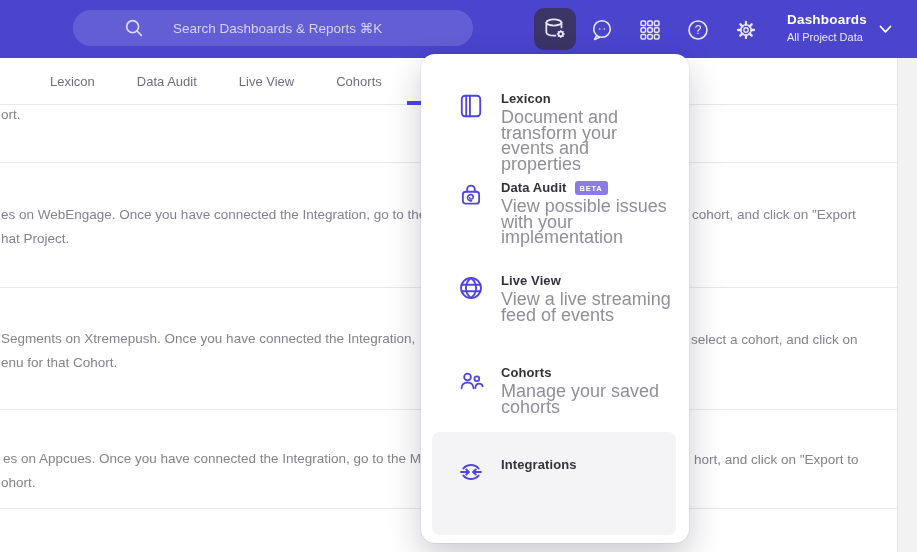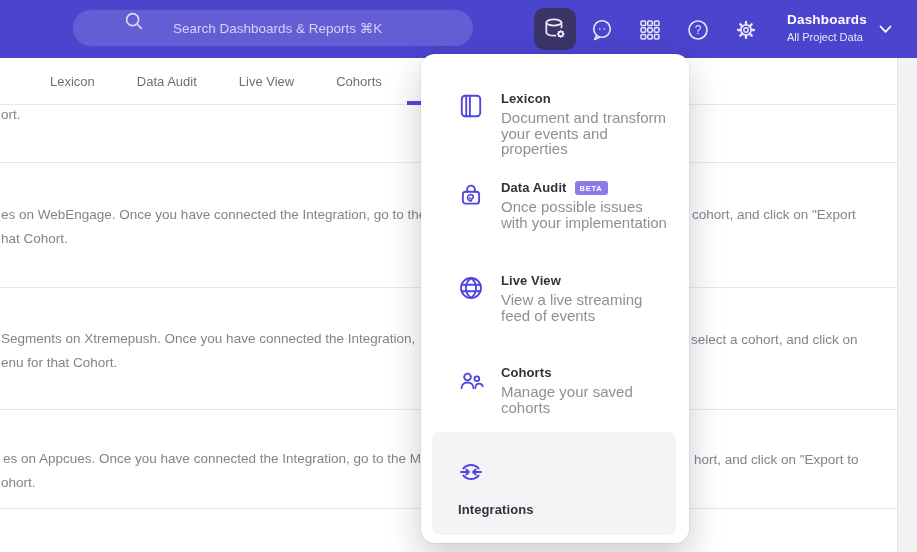--- a/index.html
+++ b/index.html
@@ -2,21 +2,21 @@
 <html><head>
 <meta charset="utf-8">
 <style>
   * { margin:0; padding:0; box-sizing:border-box; }
   html,body { width:917px; height:552px; overflow:hidden; }
   body { font-family:"Liberation Sans", sans-serif; position:relative; background:#ffffff; }
 
   
   .topbar { position:absolute; left:0; top:0; width:917px; height:58px; background:#4b44cd; z-index:10; }
   .searchbox { position:absolute; left:73px; top:10px; width:400px; height:36px; border-radius:18px;
-    background:rgba(255,255,255,0.14); display:flex; justify-content:center; gap:28px; cursor:pointer; }
+    background:rgba(255,255,255,0.14); display:flex; align-items:center; justify-content:center; gap:28px; cursor:pointer; }
   .searchbox input { background:transparent; border:none; outline:none; color:#dcdaf6; font-size:13.5px;
     font-family:"Liberation Sans", sans-serif; width:250px; }
   .searchbox input::placeholder { color:#d6d3f4; opacity:1; }
   .tb-btn { position:absolute; width:24px; height:24px; top:18px; cursor:pointer; }
   .tb-active-btn { position:absolute; left:534px; top:8px; width:42px; height:42px; border-radius:10px;
     background:#3a3566; display:flex; align-items:center; justify-content:center; cursor:pointer; }
   .project { position:absolute; left:787px; top:12px; color:#ffffff; cursor:pointer; }
   .project .pname { font-size:13.5px; font-weight:bold; letter-spacing:.2px; }
   .project .pscope { font-size:11px; font-weight:normal; color:rgba(255,255,255,0.88); margin-top:4px; }
   .proj-chevron { position:absolute; left:879px; top:25px; cursor:pointer; }
@@ -36,40 +36,40 @@
 
   
   .panel { position:absolute; left:421px; top:54px; width:268px; height:489px; background:#ffffff;
     border-radius:14px; z-index:40;
     box-shadow:0 0 0 1px rgba(25,25,50,0.05), 0 14px 34px rgba(25,25,50,0.22); }
   .menu-item { position:absolute; left:37px; display:flex; gap:17px; cursor:pointer; }
   .mi-icon { width:26px; height:26px; flex:0 0 26px; margin-top:2px; }
   .mi-text { width:172px; }
   .mi-titlerow { display:flex; align-items:center; gap:8px; }
   .mi-title { font-size:13px; font-weight:bold; color:#32323a; letter-spacing:.1px; }
-  .mi-desc { margin-top:4px; font-size:15px; line-height:15.5px; color:#8f8f97; }
+  .mi-desc { margin-top:4px; font-size:18px; line-height:15.5px; color:#8f8f97; }
   .beta-badge { background:#8b7be8; color:#ffffff; font-size:7.5px; font-weight:bold;
     letter-spacing:.8px; padding:3px 5px 2px; border-radius:3px; }
   .highlight-block { position:absolute; left:11px; top:378px; width:244px; height:103px;
     border-radius:8px; background:#f4f4f6; cursor:pointer; }
-  .highlight-block .menu-item { left:26px; top:25px;flex-direction:column; }
+  .highlight-block .menu-item { left:26px; top:25px; }
 
   svg { display:block; }
 </style>
 </head>
 <body>
 
 <div class="content">
   <span class="frag" style="left:1px;  top:1px;">ort.</span>
 
   <div class="hdiv" style="top:56px;"></div>
 
   <span class="frag" style="left:1px;  top:101px;">es on WebEngage. Once you have connected the Integration, go to the</span>
   <span class="frag" style="left:692px;top:101px;">cohort, and click on "Export</span>
-  <span class="frag" style="left:1px;  top:125px;">hat Cohort.</span>
+  <span class="frag" style="left:1px;  top:125px;">hat Project.</span>
 
   <div class="hdiv" style="top:181px;"></div>
 
   <span class="frag" style="left:1px;  top:225px;">Segments on Xtremepush. Once you have connected the Integration,</span>
   <span class="frag" style="left:691px;top:226px;">select a cohort, and click on</span>
   <span class="frag" style="left:1px;  top:249px;text-align:right;">enu for that Cohort.</span>
 
   <div class="hdiv" style="top:303px;"></div>
 
   <span class="frag" style="left:3px;  top:345px;">es on Appcues. Once you have connected the Integration, go to the M</span>
@@ -185,21 +185,21 @@
         <path d="M8.5 9V6.8a3.5 3.5 0 0 1 7 0V9"></path>
         <rect x="4.5" y="9" width="15" height="11" rx="2.5"></rect>
         <path d="M12.4 17.4c-1.9.2-3.5-1-3.6-2.7-.1-1.5 1.1-2.9 2.7-3 1.3-.1 2.5.8 2.6 2 .1 1-.6 1.9-1.6 2-.8.1-1.5-.4-1.6-1.1" stroke-width="1.5"></path>
       </svg>
     </span>
     <div class="mi-text">
       <div class="mi-titlerow">
         <span class="mi-title">Data Audit</span>
         <span class="beta-badge">BETA</span>
       </div>
-      <div class="mi-desc">Once possible issues with your implementation</div>
+      <div class="mi-desc">View possible issues with your implementation</div>
     </div>
   </div>
 
   <div class="menu-item" style="top:219px;">
     <span class="mi-icon">
       <svg width="26" height="26" viewBox="0 0 24 24" fill="none" stroke="#4f44e0" stroke-width="1.7" stroke-linecap="round">
         <circle cx="12" cy="12" r="9.2"></circle>
         <path d="M3.3 9h17.4M3.3 15h17.4"></path>
         <path d="M12 2.8c-3.1 2.4-4.7 5.5-4.7 9.2s1.6 6.8 4.7 9.2M12 2.8c3.1 2.4 4.7 5.5 4.7 9.2s-1.6 6.8-4.7 9.2"></path>
       </svg>

